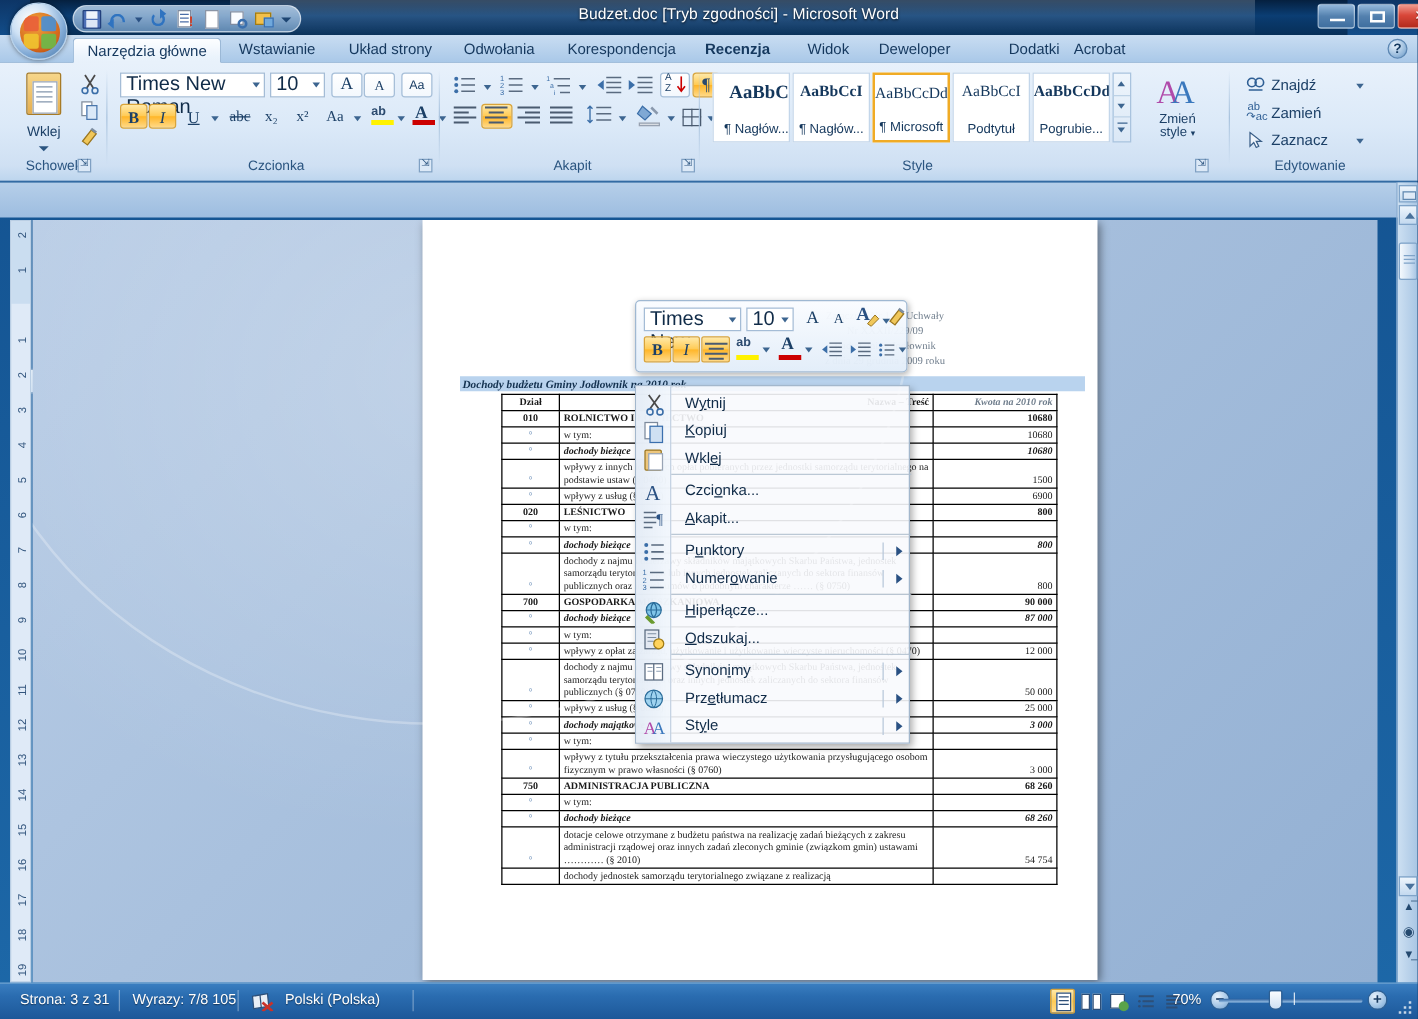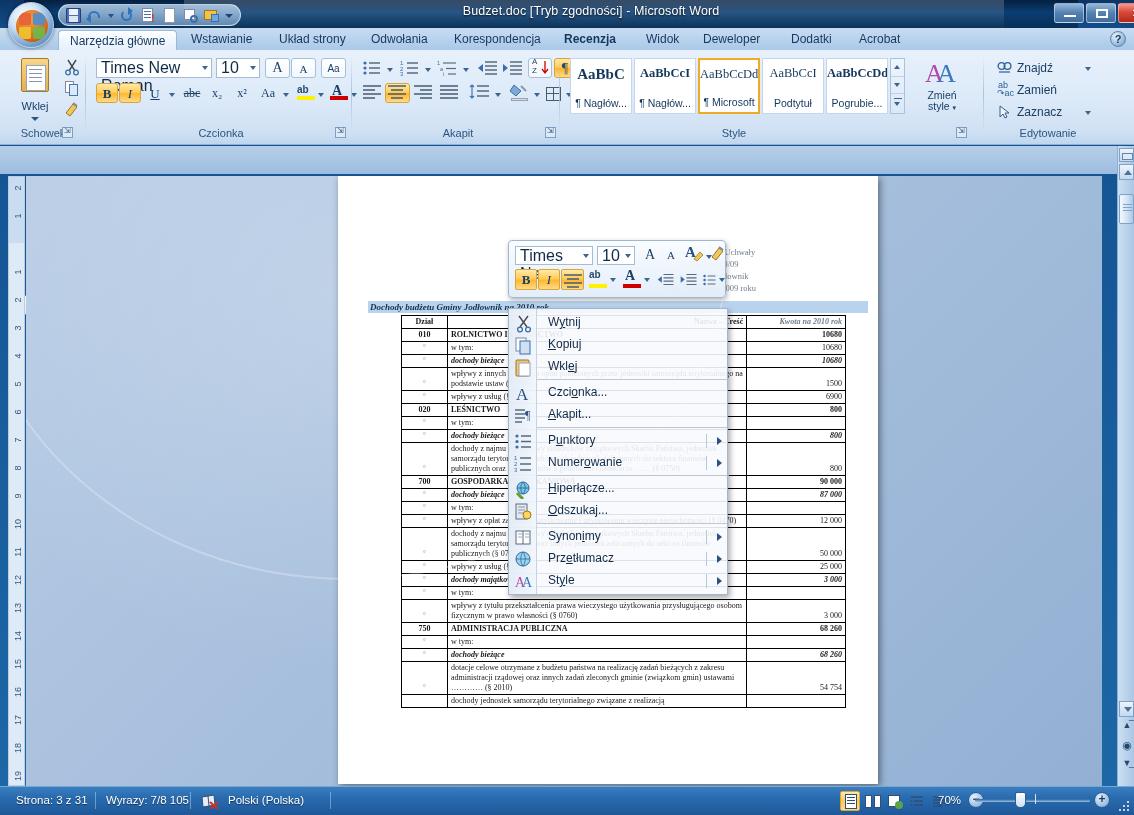--- a/index.html
+++ b/index.html
@@ -405,21 +405,21 @@
 
   <div id="ribbon-tabs">
     <div class="rtab active" style="left:58px;">Narzędzia główne</div>
     <div class="rtab" style="left:180px;">Wstawianie</div>
     <div class="rtab" style="left:268px;">Układ strony</div>
     <div class="rtab" style="left:360px;">Odwołania</div>
     <div class="rtab" style="left:443px;">Korespondencja</div>
     <div class="rtab" style="left:553px;font-weight:bold;">Recenzja</div>
     <div class="rtab" style="left:635px;">Widok</div>
     <div class="rtab" style="left:692px;">Deweloper</div>
-    <div class="rtab" style="left:780px;">Dodatki</div>
+    <div class="rtab" style="left:796px;">Dodatki</div>
     <div class="rtab" style="left:848px;">Acrobat</div>
     <div id="helpbtn">?</div>
   </div>
 
   <div id="ribbon">
 
     <div class="group" style="left:0; width:86px;">
       <div id="paste-btn">
         <div class="clipicon" style="left:13px;top:2px;width:28px;height:34px;background:linear-gradient(to bottom,#f7d68a,#e5ae4e);border:1px solid #a77b26;border-radius:2px;"></div>
         <div class="clipicon" style="left:18px;top:9px;width:20px;height:26px;background:#fff;border:1px solid #98a4b5;"></div>
@@ -599,21 +599,21 @@
       <div class="rb" style="left:208px;top:31px;width:10px;height:20px;">
           <i style="position:absolute;left:1px;top:9px;width:0;height:0;border-left:3.5px solid transparent;border-right:3.5px solid transparent;border-top:4px solid #3c6590;"></i>
         </div>
 
       <div class="group-label">Akapit</div>
       <div class="dlg-launch" style="right:4px;"></div>
       <div class="group-sep" style="left:203px;"></div>
     </div>
 
     <div class="group" style="left:564px; width:420px;">
-      <div class="stylecard" style="left:6px;">
+      <div class="stylecard" style="left:6px;text-align:right;">
         <div class="samp">AaBbC</div>
         <div class="nm">¶ Nagłów...</div>
       </div>
       <div class="stylecard small" style="left:70px;">
         <div class="samp">AaBbCcI</div>
         <div class="nm">¶ Nagłów...</div>
       </div>
       <div class="stylecard small sel" style="left:134px;">
         <div class="samp" style="font-weight:normal;">AaBbCcDd</div>
         <div class="nm">¶ Microsoft</div>

